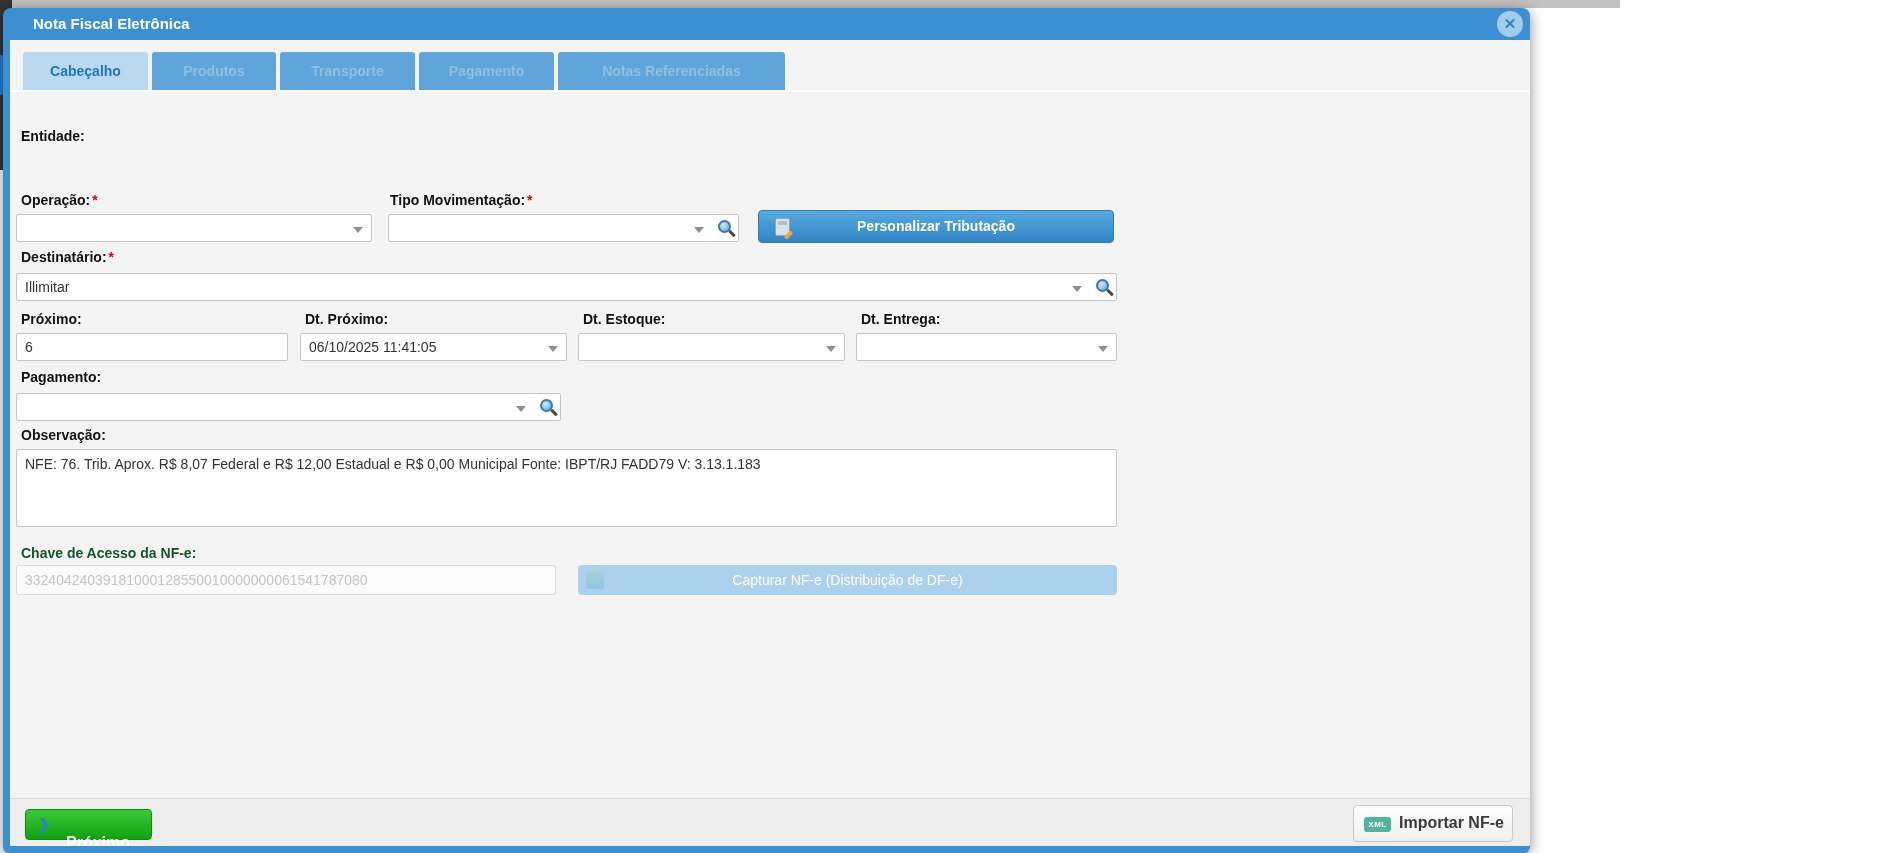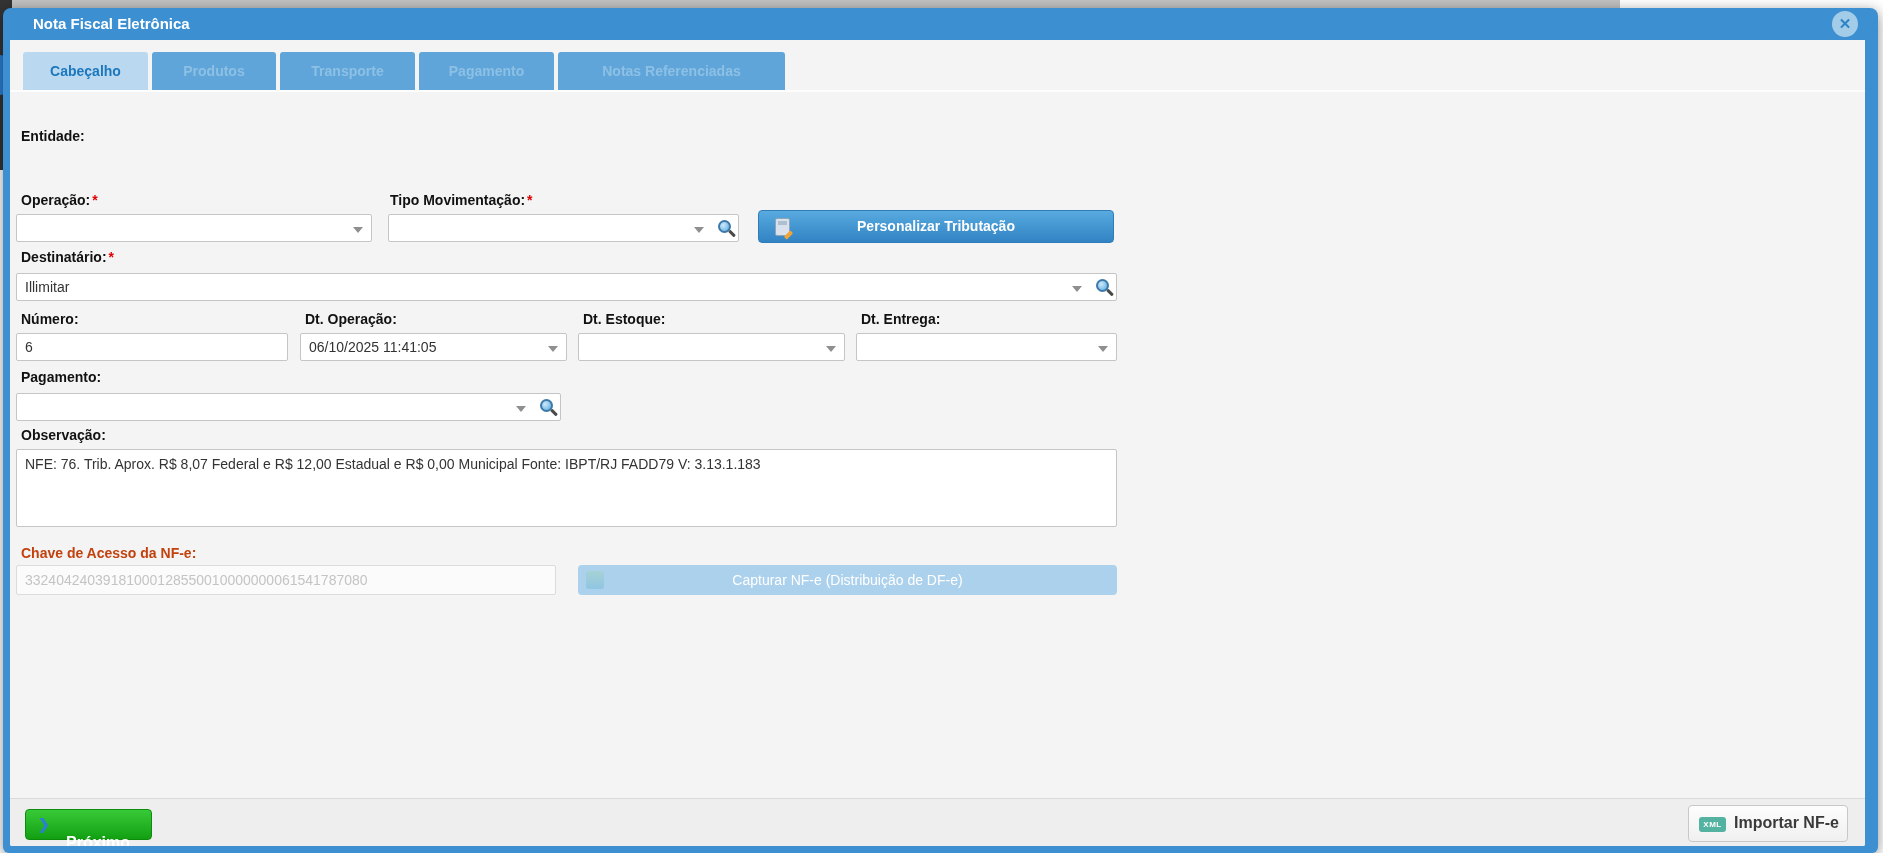--- a/index.html
+++ b/index.html
@@ -6,22 +6,22 @@
   html,body { width:1883px; height:853px; background:#ffffff; font-family:"Liberation Sans", sans-serif; overflow:hidden; }
   .screen { position:relative; width:1883px; height:853px; }
 
   
   .top-strip { position:absolute; left:0; top:0; width:1883px; height:8px; background:#c2c2c2; }
   .top-strip-right { position:absolute; left:1620px; top:0; width:263px; height:8px; background:#ffffff; }
   .left-dark { position:absolute; left:0; top:0; width:12px; height:170px; background:#343434; overflow:hidden; }
   .left-dark .blue-dot { position:absolute; left:-22px; top:55px; width:40px; height:40px; border-radius:50%; background:#2d7fd3; }
 
   
-  .modal { position:absolute; left:3px; top:8px; width:1875px; height:845px;
-           background:#3c90d2; border-radius:8px 8px 6px 6px; padding:0 13px 7px 7px;
+  .modal { position:absolute; left:3px; top:8px; width:1527px; height:845px;
+           background:#3c90d2; border-radius:8px 8px 6px 6px; padding:0 0 7px 7px;
            box-shadow:0 3px 14px rgba(0,0,0,.45); }
   .titlebar { position:relative; height:32px; color:#ffffff; }
   .titlebar .title { position:absolute; left:23px; top:7px; font-size:15px; font-weight:bold; }
   .close-btn { position:absolute; right:7px; top:3px; width:26px; height:26px; border-radius:50%;
                background:#a3cce9; color:#2f84c6; font-size:15px; font-weight:bold; text-align:center;
                line-height:26px; cursor:pointer; }
   .content { position:relative; background:#f4f4f4; height:806px; border-radius:0 0 2px 2px; overflow:hidden; }
 
   
   .tabs { position:absolute; left:13px; top:12px; display:flex; gap:4px; }
@@ -50,21 +50,21 @@
 
   .btn-primary { position:absolute; border:1px solid #2f7cb8; border-radius:4px;
                  background:linear-gradient(#58aadf, #3183c4); color:#ffffff; font-weight:bold;
                  font-size:14px; text-align:center; cursor:pointer; }
   .calc-icon { position:absolute; left:16px; top:7px; width:15px; height:18px; background:#d9e2ec;
                border:1px solid #8fa6b8; border-radius:2px; }
   .calc-icon::before { content:""; position:absolute; left:2px; top:2px; right:2px; height:4px; background:#aebfcf; }
   .calc-icon::after { content:""; position:absolute; right:-4px; bottom:-2px; width:9px; height:4px;
                       background:#f0a53a; transform:rotate(-45deg); border-radius:1px; }
 
-  .dis-label { color:#c2410c; }
+  .dis-label { color:#14532d; }
   .tinput.disabled { background:#fbfbfb; border-color:#dcdcdc; color:#c4c4c4; }
   .btn-disabled { position:absolute; border:none; border-radius:4px; background:#abd1ed; color:#ffffff;
                   font-weight:normal; font-size:14px; text-align:center; }
   .cap-icon { position:absolute; left:8px; top:6px; width:18px; height:18px; border-radius:3px;
               background:linear-gradient(#9fd3b5,#6fb8d8); opacity:.45; }
 
   
   .footer { position:absolute; left:0; bottom:0; width:100%; height:48px; background:#eeeeee;
             border-top:1px solid #d9d9d9; }
   .btn-next { position:absolute; left:15px; top:10px; width:127px; height:31px;
@@ -137,26 +137,26 @@
       <div class="flabel" style="left:11px;top:209px">
         <span>Destinatário:</span><span class="req">*</span>
       </div>
       <div class="combo" style="left:6px;top:233px;width:1101px">
         <span>Illimitar</span>
         <span class="dd-arrow inset"></span>
         <span class="mag"></span>
       </div>
 
       <div class="flabel" style="left:11px;top:271px">
-        <span>Número:</span>
+        <span>Próximo:</span>
       </div>
       <input class="tinput" style="left: 6px; top: 293px; width: 272px;" value="6">
 
       <div class="flabel" style="left:295px;top:271px">
-        <span>Dt. Operação:</span>
+        <span>Dt. Próximo:</span>
       </div>
       <div class="combo" style="left:290px;top:293px;width:267px">
         <span>06/10/2025 11:41:05</span>
         <span class="dd-arrow"></span>
       </div>
 
       <div class="flabel" style="left:573px;top:271px">
         <span>Dt. Estoque:</span>
       </div>
       <div class="combo" style="left:568px;top:293px;width:267px">

